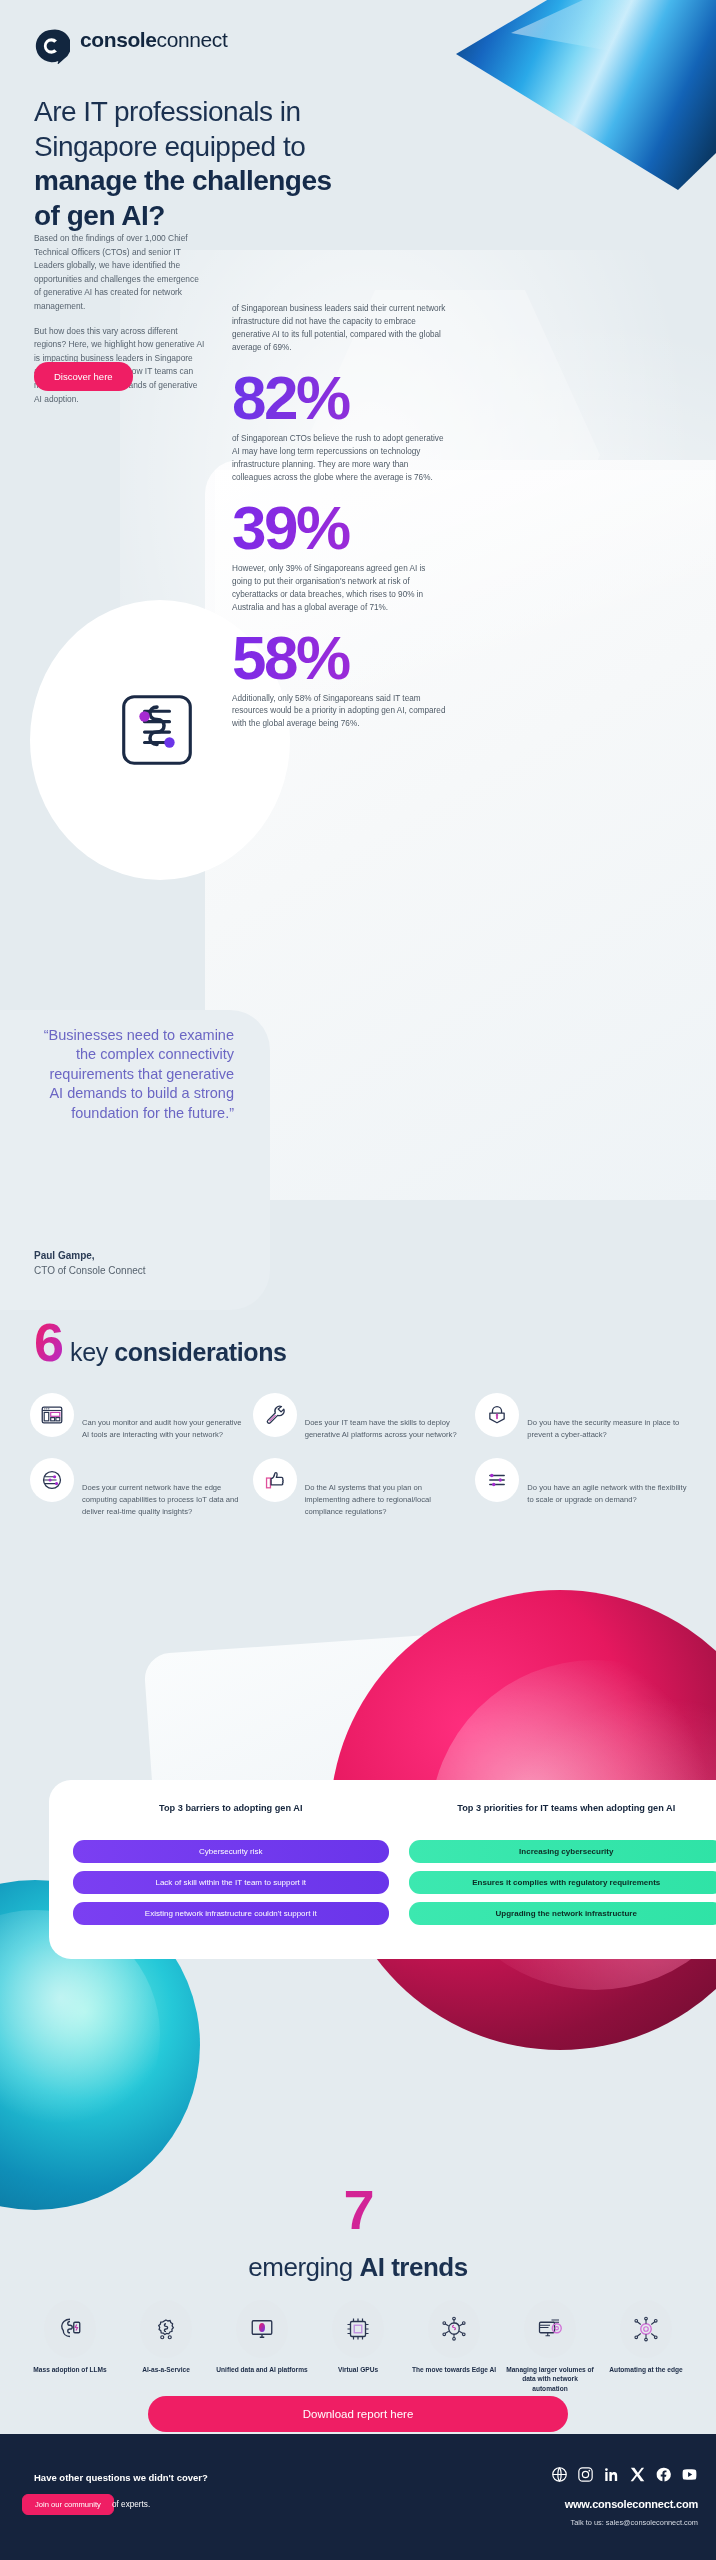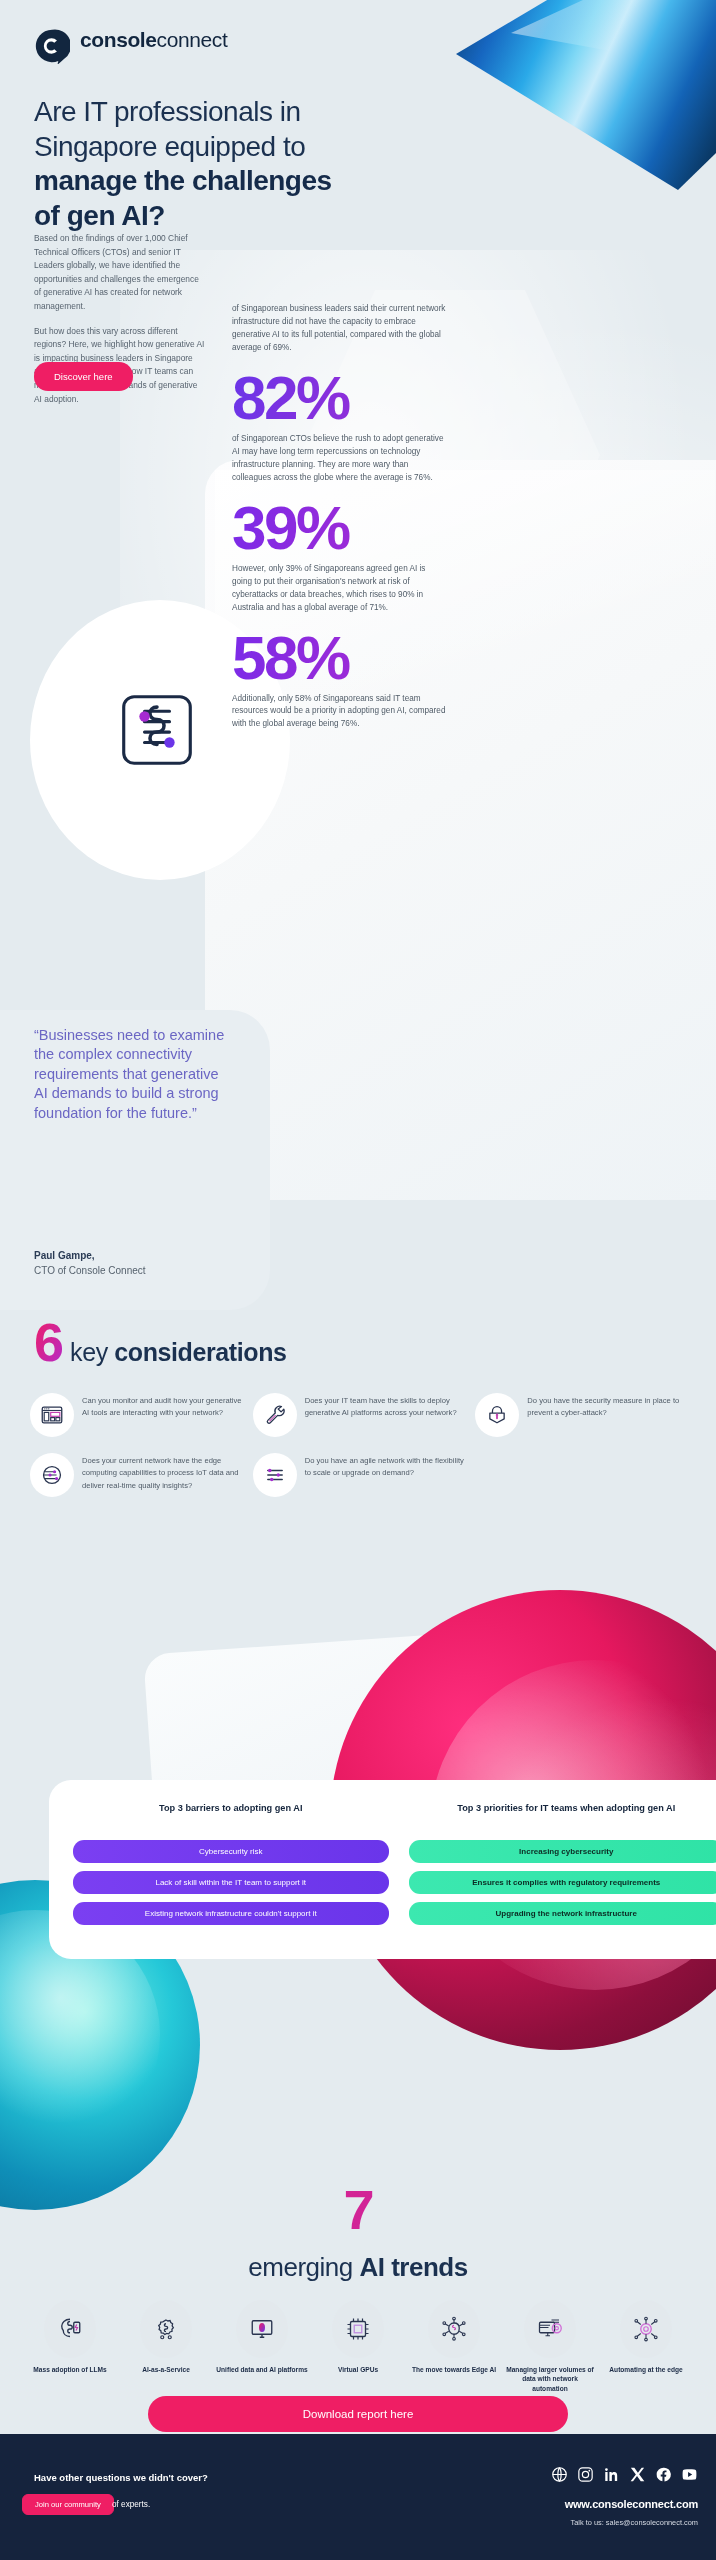--- a/index.html
+++ b/index.html
@@ -140,21 +140,21 @@
     margin-top:7px; font-size:8.2px; line-height:1.58; color:#4f5b67; width:215px;
   }
   .stat-3 .stat-num, .stat-4 .stat-num {
     background:linear-gradient(100deg,#7b2be8 0%,#b52ac9 50%,#ef1e64 100%);
     -webkit-background-clip:text; background-clip:text;
   }
 
   
   .quote {
     position:absolute; top:1026px; left:34px; width:200px;
-    font-size:14.5px; line-height:1.34; color:#6b66c4; font-weight:400;
+    font-size:14.5px; line-height:1.34; color:#6b66c4; font-weight:400;text-align:right;
   }
   .quote-author {
     position:absolute; top:1248px; left:34px; font-size:10px; line-height:1.5; color:#2a3b55;
   }
   .quote-author b { font-weight:700; display:block; }
   .quote-author span { color:#55616d; }
 
   
   .six-head {
     position:absolute; top:1318px; left:34px; display:flex; align-items:baseline;
@@ -169,21 +169,21 @@
 
   .considerations {
     position:absolute; top:1393px; left:30px; width:660px;
     display:grid; grid-template-columns:repeat(3,1fr); gap:16px 8px;
   }
   .cons { display:flex; gap:8px; align-items:flex-start; }
   .cons-ic {
     flex:0 0 44px; width:44px; height:44px; border-radius:50%; background:#fff;
     display:flex; align-items:center; justify-content:center;
   }
-  .cons-txt { font-size:7.6px; line-height:1.62; color:#4f5b67; padding-top:2px; }
+  .cons-txt { font-size:7.6px; line-height:1.62; color:#4f5b67; padding-top:2px;margin-top:22px; }
 
   
   .bar-card {
     position:absolute; top:1780px; left:34px; width:699px;
     background:#ffffff; border-radius:22px; padding:22px 24px 26px;margin-left:15px;
   }
   .bar-cols { display:flex; gap:20px; }
   .bar-col { flex:1; }
   .bar-title {
     font-size:9.2px; font-weight:700; text-align:center; color:#16263d;
@@ -383,20 +383,29 @@
           <circle cx="20" cy="20" r="13" fill="none" stroke="#2a3550" stroke-width="2"></circle>
           <path d="M9 15h17M7 20h20M9 25.5h18" stroke="#2a3550" stroke-width="1.8"></path>
           <circle cx="24" cy="15" r="2.4" fill="#a52ad0"></circle>
           <circle cx="17" cy="20" r="2.4" fill="#a52ad0"></circle>
           <circle cx="27" cy="25.5" r="2.4" fill="#a52ad0"></circle>
         </svg>
       </span>
       <span class="cons-txt">Does your current network have the edge computing capabilities to process IoT data and deliver real-time quality insights?</span>
     </div>
 
+    <div class="cons">
+      <span class="cons-ic">
+        <svg viewBox="0 0 40 40" width="26" height="26">
+          <rect x="7" y="17" width="6" height="15" fill="none" stroke="#e0509c" stroke-width="2"></rect>
+          <path d="M14 18c3-1 5-4 5.5-7.5.3-2.3 3.5-2.6 3.7.3.1 2-.6 4.2-1.2 5.2h8c1.7 0 2.6 1.6 1.7 2.8 1.2.6 1.2 2.4 0 3 1.2.7 1 2.5-.3 3 1 .8.6 2.8-1.2 2.8H14z" fill="none" stroke="#2a3550" stroke-width="2" stroke-linejoin="round"></path>
+        </svg>
+      </span>
+      <span class="cons-txt">Do the AI systems that you plan on implementing adhere to regional/local compliance regulations?</span>
+    </div>
 
     <div class="cons">
       <span class="cons-ic">
         <svg viewBox="0 0 40 40" width="26" height="26">
           <path d="M9 13h22M9 20h22M9 27h22" stroke="#2a3550" stroke-width="2.4" stroke-linecap="round"></path>
           <circle cx="12" cy="13" r="2.6" fill="#a52ad0"></circle>
           <circle cx="25" cy="20" r="2.6" fill="#a52ad0"></circle>
           <circle cx="15" cy="27" r="2.6" fill="#a52ad0"></circle>
         </svg>
       </span>

